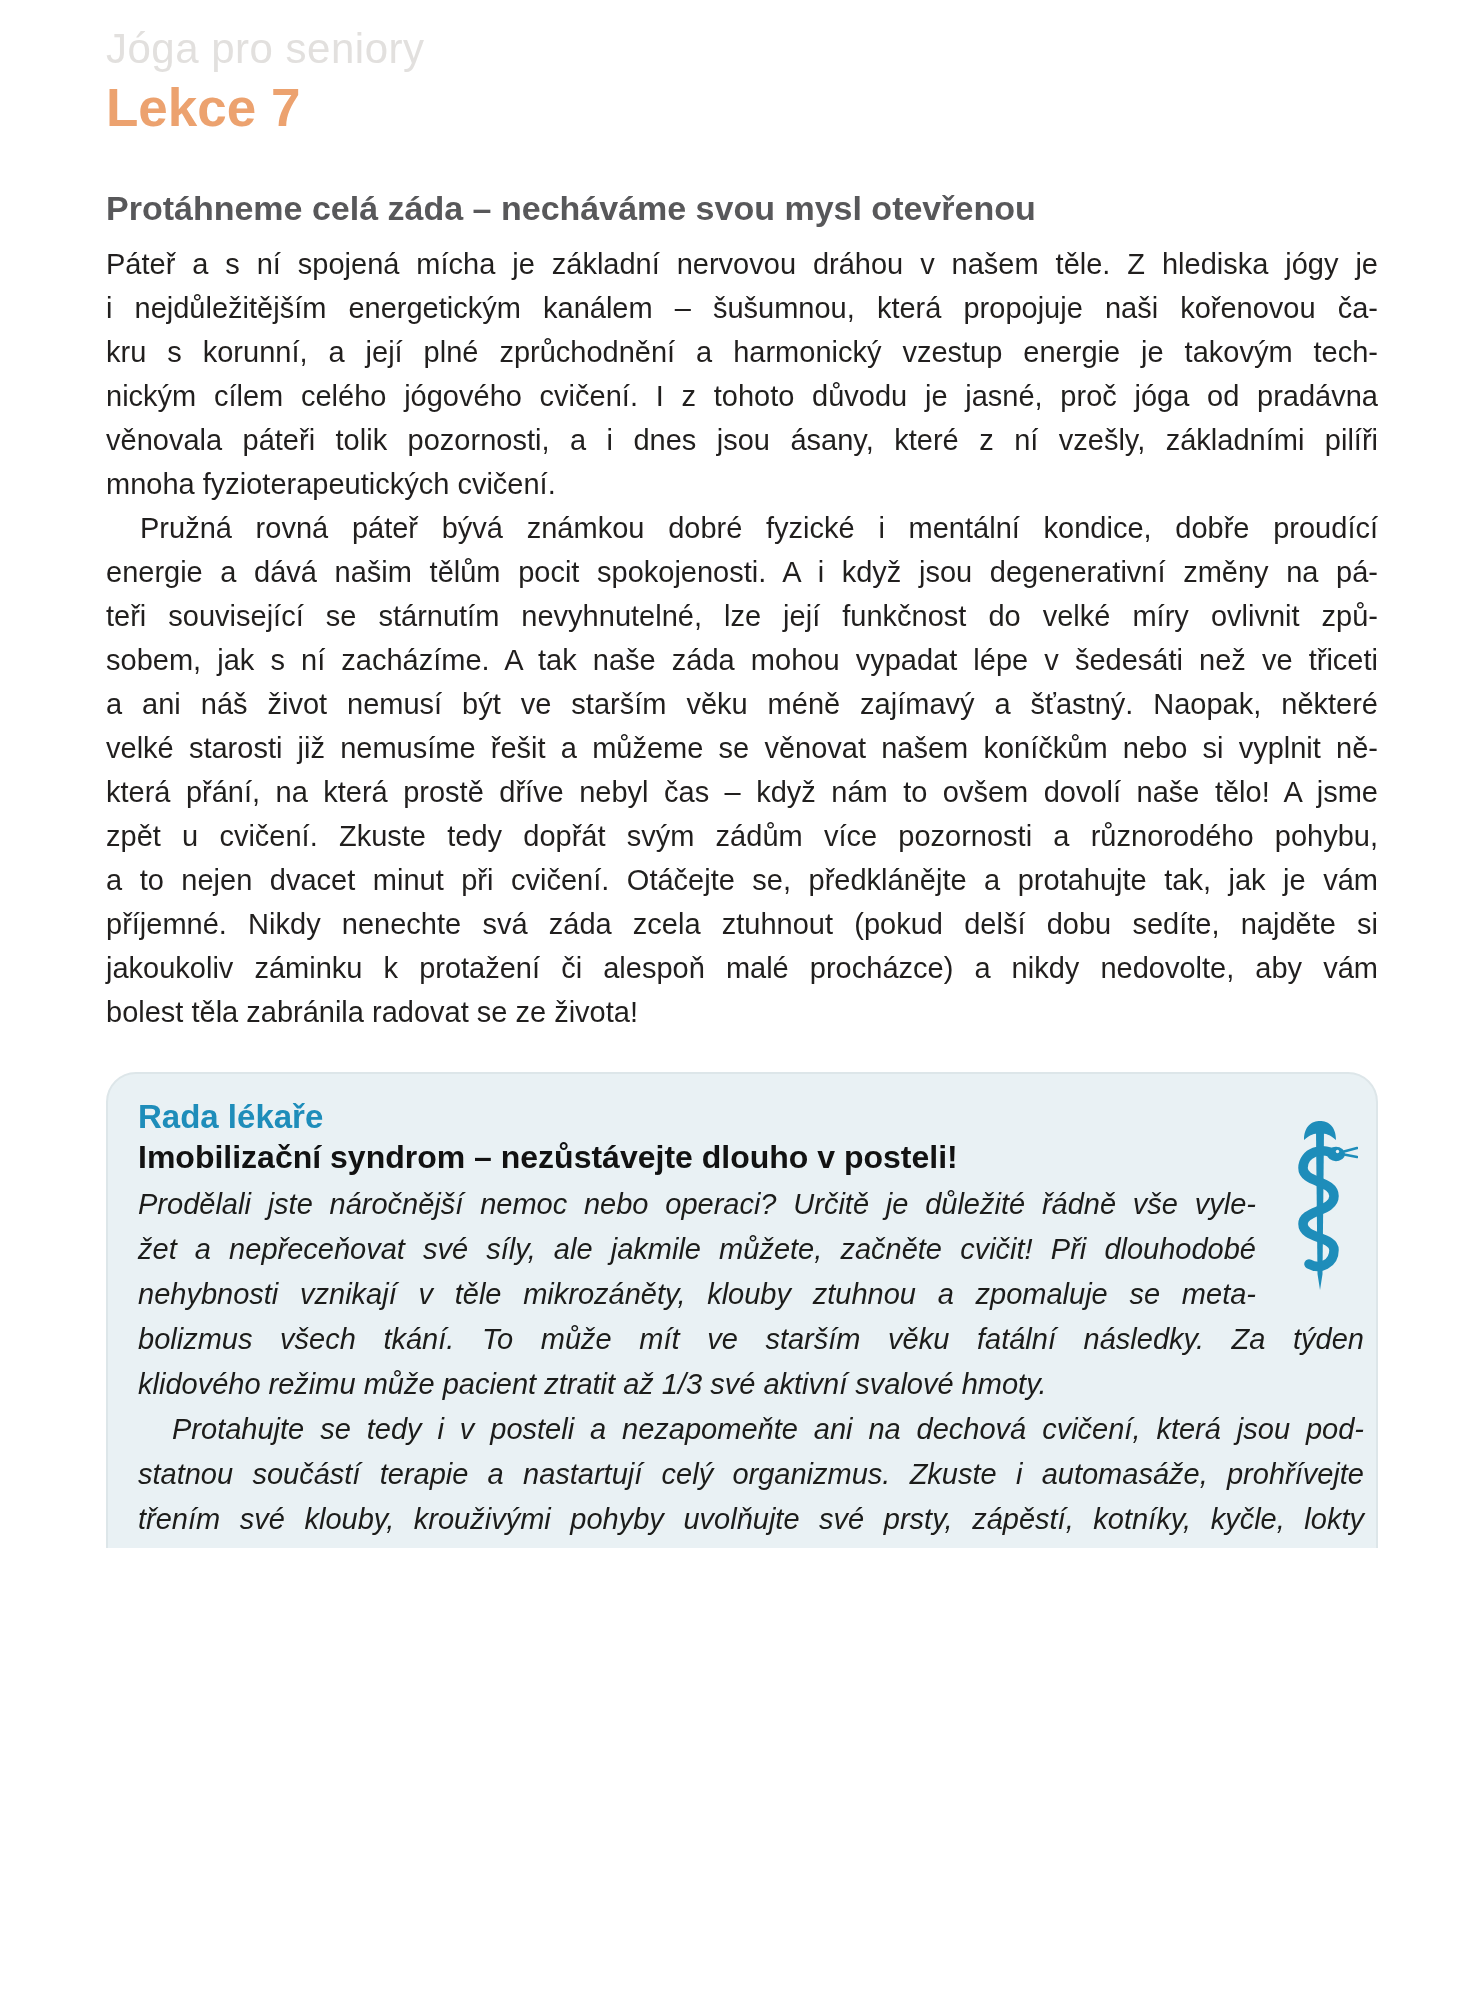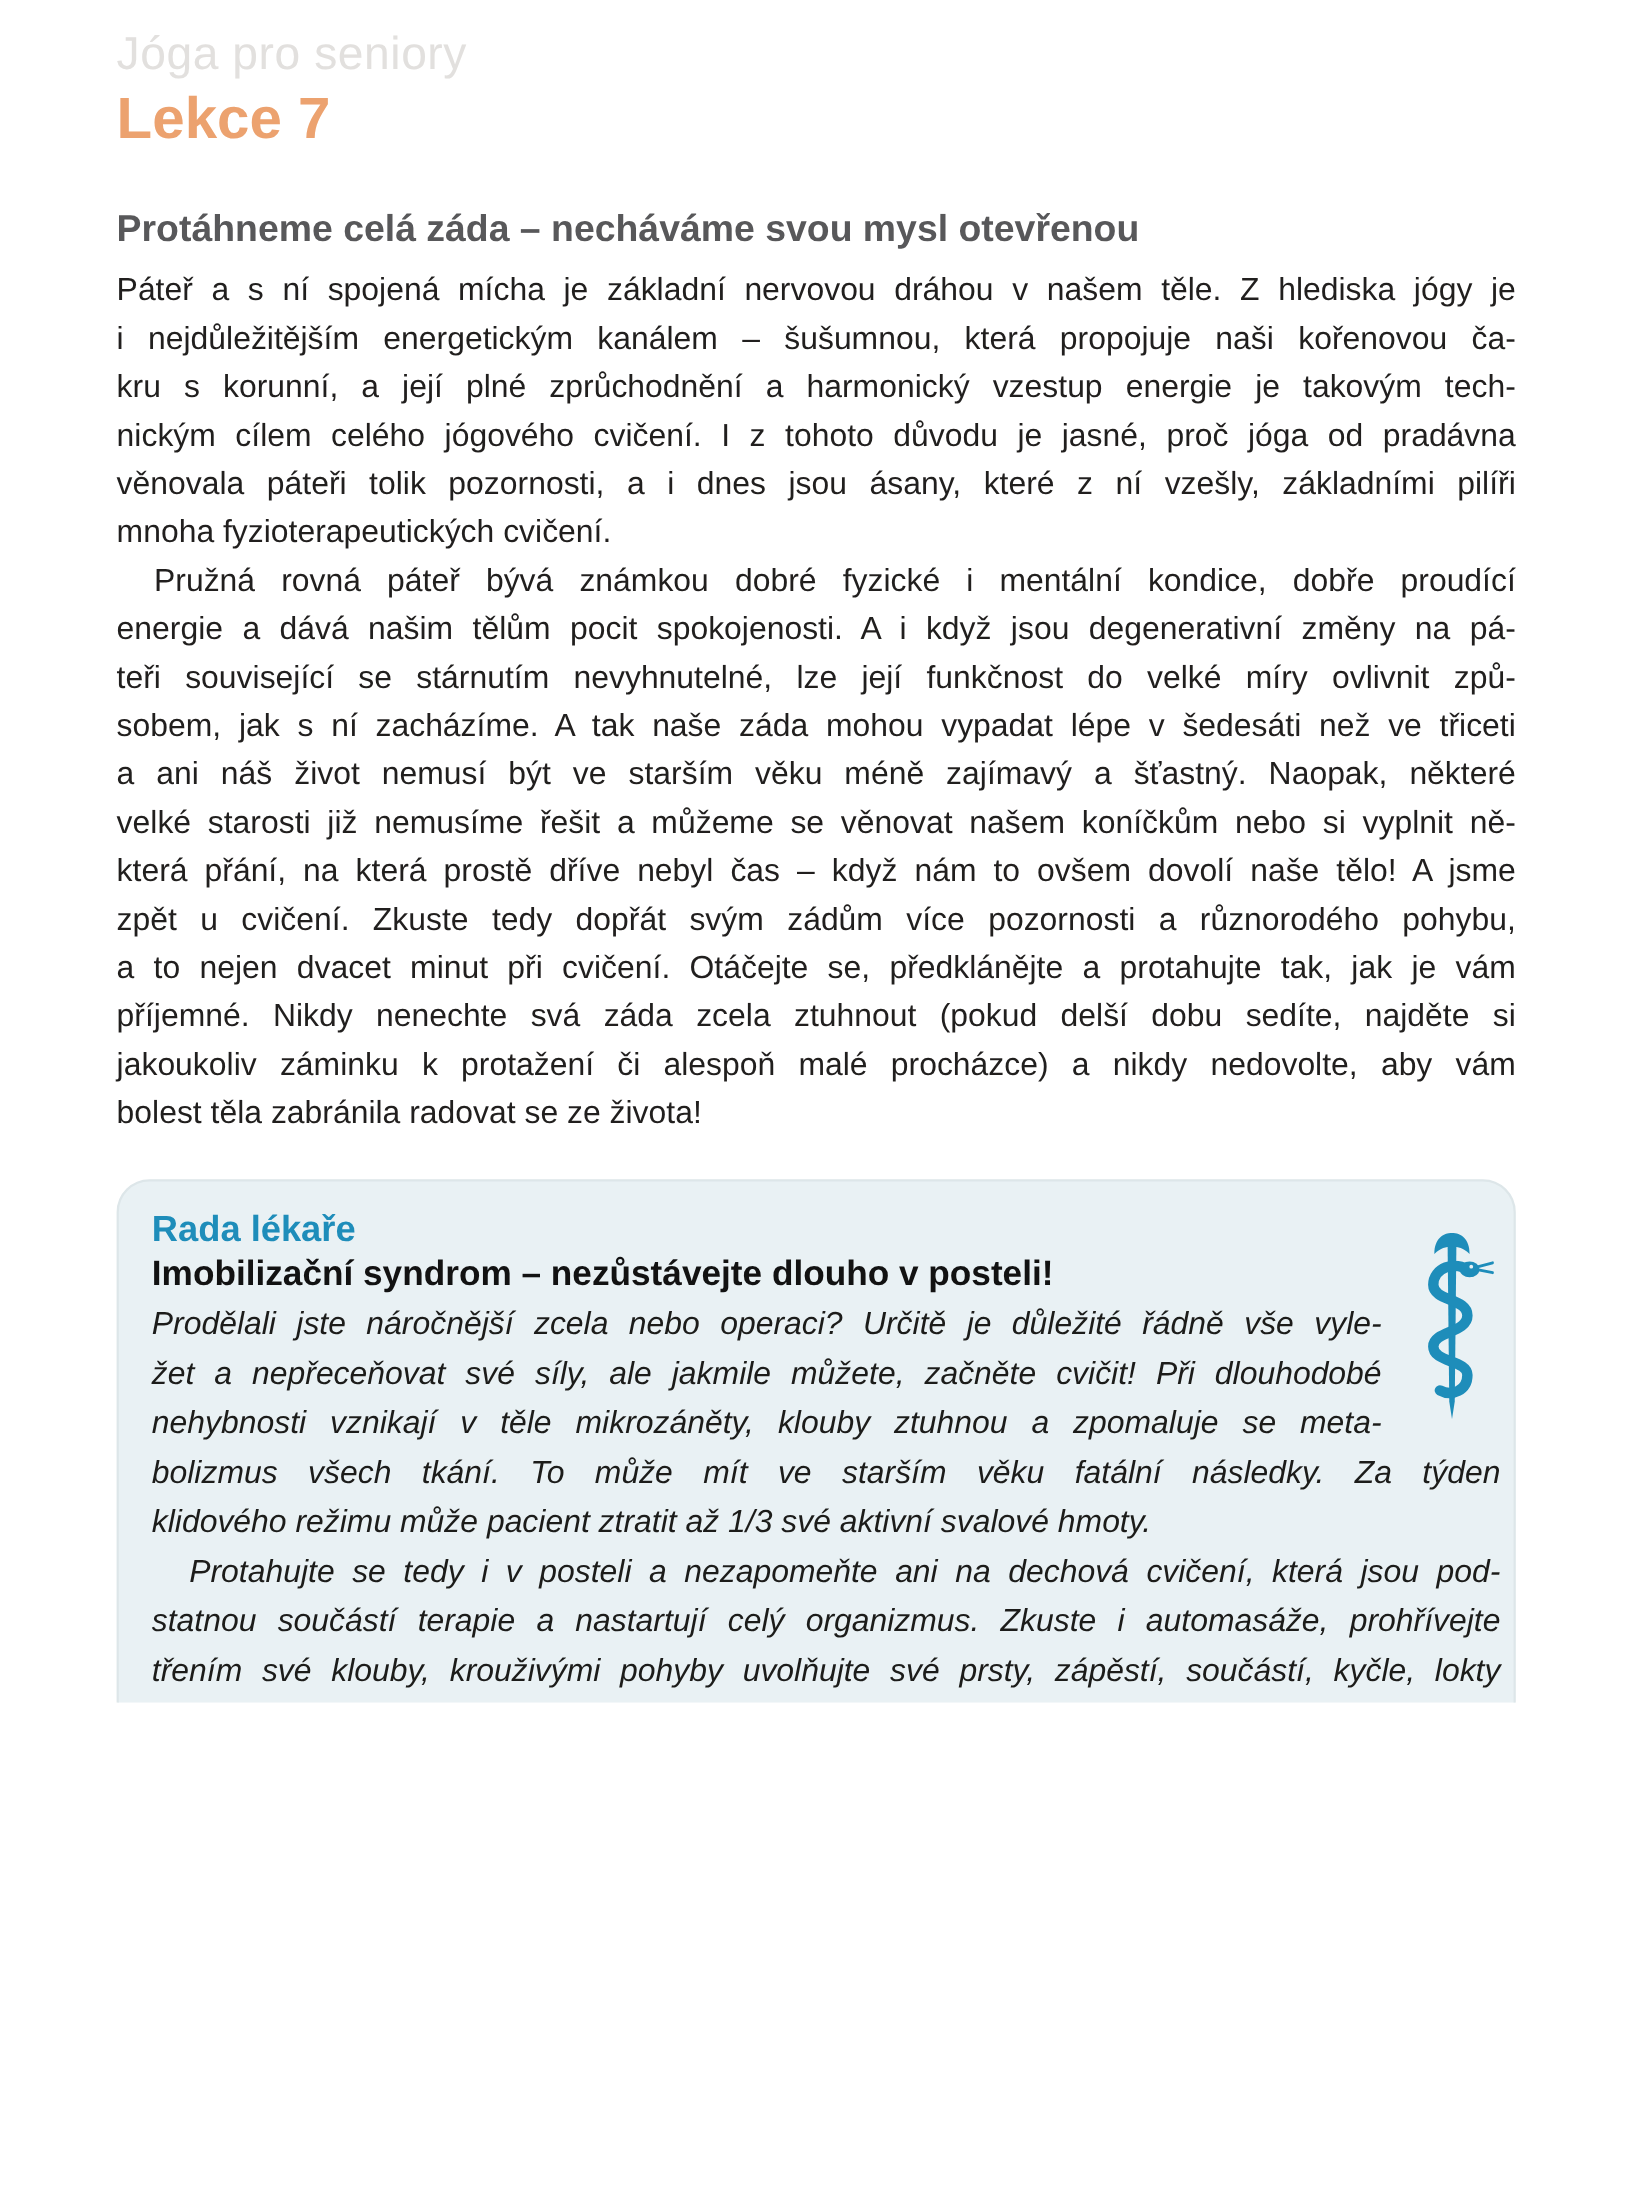--- a/index.html
+++ b/index.html
@@ -135,30 +135,30 @@
         <path d="M62 33.5 L75 30 M62 36.5 L75 39" fill="none" stroke="#1e8dba" stroke-width="2.6" stroke-linecap="round"></path>
         <circle cx="55.5" cy="33.5" r="1.7" fill="#e9f1f4"></circle>
       </svg>
     </div>
 
     <div class="advice-label">Rada lékaře</div>
 
     <div class="advice-title">Imobilizační syndrom – nezůstávejte dlouho v posteli!</div>
 
     <div class="para first">
-        <div class="tline">Prodělali jste náročnější zcela nebo operaci? Určitě je důležité řádně vše vyle-</div>
+        <div class="tline">Prodělali jste náročnější nemoc nebo operaci? Určitě je důležité řádně vše vyle-</div>
         <div class="tline">žet a nepřeceňovat své síly, ale jakmile můžete, začněte cvičit! Při dlouhodobé</div>
         <div class="tline">nehybnosti vznikají v těle mikrozáněty, klouby ztuhnou a zpomaluje se meta-</div>
         <div class="tline">bolizmus všech tkání. To může mít ve starším věku fatální následky. Za týden</div>
         <div class="tline tlast">klidového režimu může pacient ztratit až 1/3 své aktivní svalové hmoty.</div>
       </div>
 
     <div class="para indent">
         <div class="tline">Protahujte se tedy i v posteli a nezapomeňte ani na dechová cvičení, která jsou pod-</div>
         <div class="tline">statnou součástí terapie a nastartují celý organizmus. Zkuste i automasáže, prohřívejte</div>
-        <div class="tline">třením své klouby, krouživými pohyby uvolňujte své prsty, zápěstí, součástí, kyčle, lokty</div>
+        <div class="tline">třením své klouby, krouživými pohyby uvolňujte své prsty, zápěstí, kotníky, kyčle, lokty</div>
         <div class="tline tlast">a ramena.</div>
       </div>
   </div>
 
   <div class="page-number">130</div>
 
 </div>
 
 </body></html>

